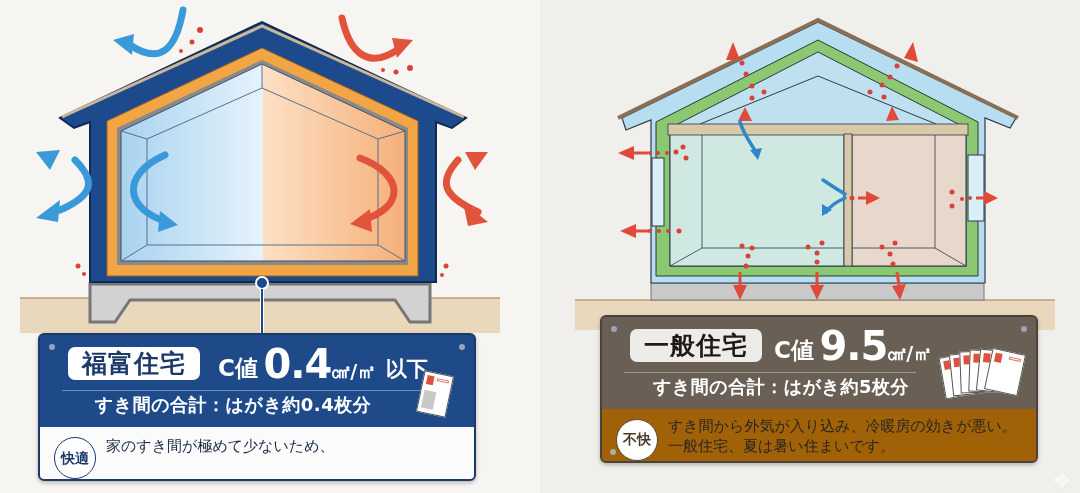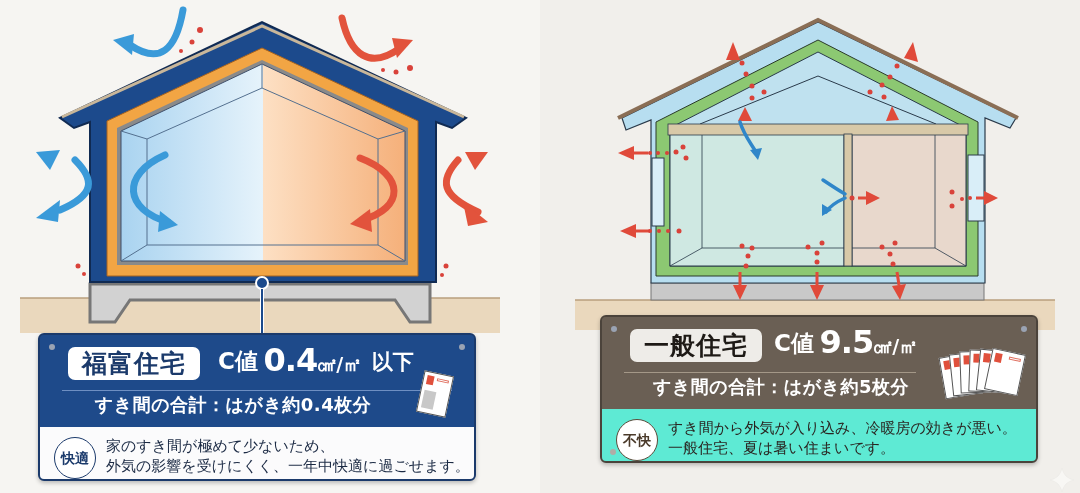--- a/index.html
+++ b/index.html
@@ -12,41 +12,41 @@
 
   .card { position: absolute; border-radius: 6px; overflow: hidden; box-shadow: 0 2px 4px rgba(0,0,0,0.25); }
   .card-top { position: relative; height: 92px; }
   .card-bottom { position: relative; height: 52px; }
   .rivet { position: absolute; width: 6px; height: 6px; border-radius: 50%; background: #9aa3b3; }
 
   .title-badge { position: absolute; left: 28px; top: 12px; height: 33px; padding: 0 14px; border-radius: 7px;
     font-weight: bold; font-size: 25px; line-height: 33px; letter-spacing: 1px; }
   .cvalue { position: absolute; top: 6px; color: #fff; font-weight: bold; white-space: nowrap; }
   .cvalue .clabel { font-size: 23px; vertical-align: 2px; }
-  .cvalue .cnum { font-size: 32px; letter-spacing: -1px; }
+  .cvalue .cnum { font-size: 40px; letter-spacing: -1px; }
   .cvalue .cunit { font-size: 19px; }
   .cvalue .csuffix { font-size: 21px; margin-left: 4px; vertical-align: 2px; }
   .divider { position: absolute; left: 22px; right: 22px; top: 55px; height: 1px; }
   .sum-line { position: absolute; left: 0; right: 0; top: 58px; text-align: center; color: #fff; font-weight: bold; font-size: 18px; letter-spacing: 0.5px; }
 
   .circle-badge { position: absolute; left: 14px; top: 10px; width: 42px; height: 42px; border-radius: 50%;
     font-weight: bold; font-size: 14px; line-height: 40px; text-align: center; background: #fff; }
   .desc { position: absolute; left: 66px; top: 9px; font-size: 15px; line-height: 20px; white-space: nowrap; }
 
   #fuku-card { left: 38px; top: 333px; width: 438px; border: 2px solid #1b3a6b; background: #1e4a8a; }
   #fuku-card .card-top { background: #1e4a8a; }
   #fuku-card .card-bottom { background: #fbfbfc; }
   #fuku-card .title-badge { background: #fff; color: #1b3a6b; }
   #fuku-card .divider { background: #6e8fc2; }
   #fuku-card .circle-badge { border: 1.5px solid #1b3a6b; color: #1b3a6b; }
   #fuku-card .desc { color: #1b2a44; }
 
   #ippan-card { left: 600px; top: 315px; width: 438px; border: 2px solid #4b433b; background: #6a5f54; }
   #ippan-card .card-top { background: #6a5f54; }
-  #ippan-card .card-bottom { background: #5eead4; }
+  #ippan-card .card-bottom { background: #a16207; font-family: Liberation Mono, monospace; }
   #ippan-card .title-badge { background: #eeece8; color: #1e1a16; }
   #ippan-card .divider { background: #a49888; }
   #ippan-card .circle-badge { border: 1.5px solid #5a4a3a; color: #4a3a2a; }
   #ippan-card .desc { color: #2a2622; }
 
   .postcard { position: absolute; width: 30px; height: 42px; background: #fff; border: 1px solid #555; }
   .postcard .stamp { position: absolute; left: 3px; top: 3px; width: 7px; height: 9px; background: #e0503c; }
   .postcard .code { position: absolute; right: 3px; top: 4px; width: 12px; height: 3px; border: 1px solid #e07060; }
   .postcard .photo { position: absolute; left: 3px; bottom: 4px; width: 12px; height: 18px; background: #c8c8c8; }
 </style>
@@ -142,21 +142,20 @@
       <div class="postcard" style="left:380px;top:38px;transform:rotate(12deg)">
         <span class="stamp"></span>
           <span class="code"></span>
           <span class="photo"></span>
       </div>
     </div>
     <div class="card-bottom">
       <div class="circle-badge">快適</div>
       <div class="desc">
         <div>家のすき間が極めて少ないため、</div>
-        <div>外気の影響を受けにくく、一年中快適に過ごせます。</div>
       </div>
     </div>
   </div>
 </div>
 
 <div id="right-panel" class="panel">
   <svg class="illus" width="540" height="493" viewBox="540 0 540 493">
 
     <rect x="575" y="300" width="480" height="30" fill="#ead8bd"></rect>
     <line x1="575" y1="300" x2="1055" y2="300" stroke="#b89f7e" stroke-width="1.5"></line>

